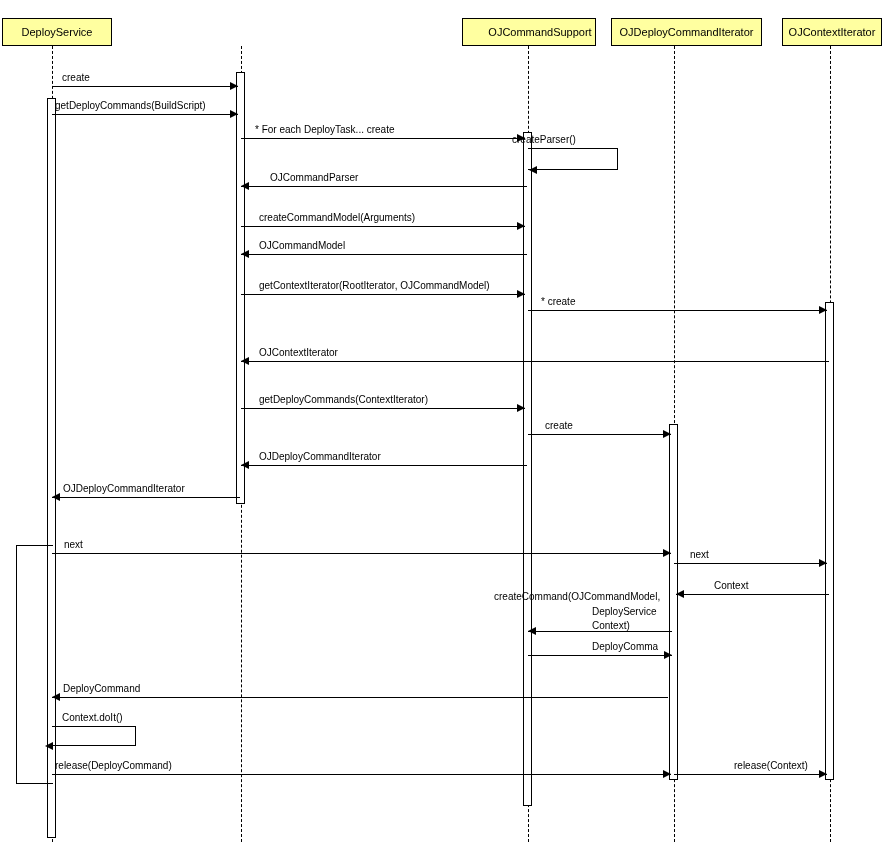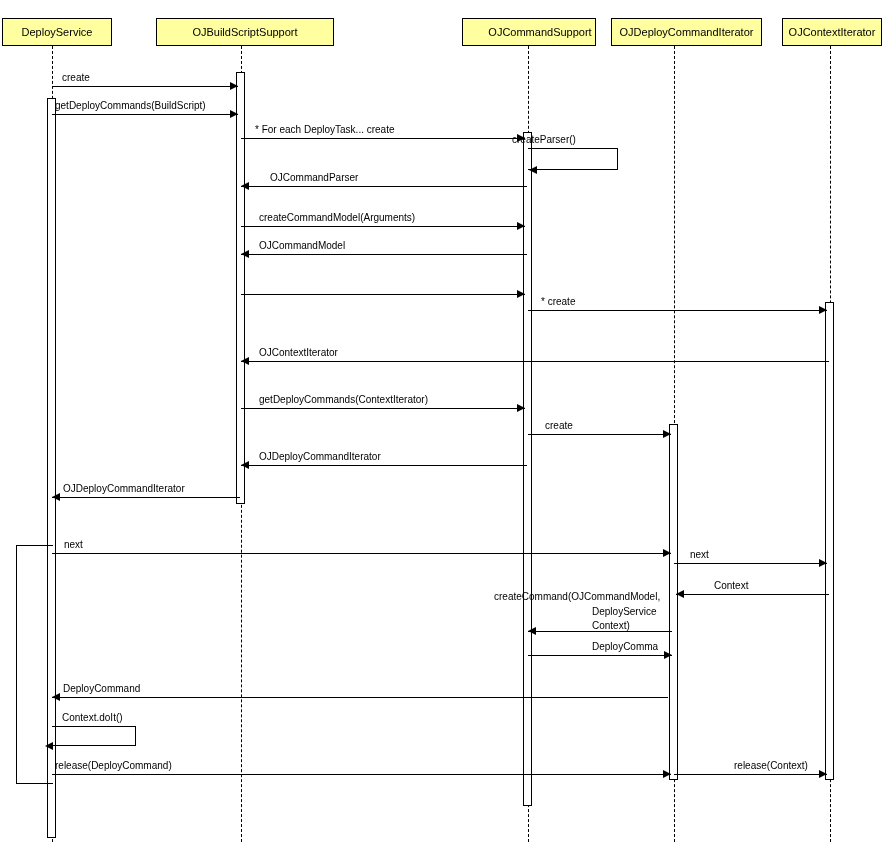--- a/index.html
+++ b/index.html
@@ -76,23 +76,20 @@
   }
 </style>
 </head>
 <body>
 
 <div id="diagram">
 
   <div class="lifeline-box" style="left:2px; top:18px; width:110px;">
     <span>DeployService</span>
   </div>
-  <div class="lifeline-box" style="left:156px; top:18px; width:178px;">
-    <span>OJBuildScriptSupport</span>
-  </div>
   <div class="lifeline-box" style="left:462px; top:18px; width:134px;padding-left:22px;">
     <span>OJCommandSupport</span>
   </div>
   <div class="lifeline-box" style="left:611px; top:18px; width:151px;">
     <span>OJDeployCommandIterator</span>
   </div>
   <div class="lifeline-box" style="left:782px; top:18px; width:100px;">
     <span>OJContextIterator</span>
   </div>
 
@@ -129,20 +126,21 @@
   <div class="msg-arrow left" style="left:241px; top:182px;"></div>
 
   <div class="msg-label" style="left:259px; top:212px;">createCommandModel(Arguments)</div>
   <div class="msg-line" style="left:241px; top:226px; width:284px;"></div>
   <div class="msg-arrow right" style="left:517px; top:222px;"></div>
 
   <div class="msg-label" style="left:259px; top:240px;">OJCommandModel</div>
   <div class="msg-line" style="left:241px; top:254px; width:286px;"></div>
   <div class="msg-arrow left" style="left:241px; top:250px;"></div>
 
+  <div class="msg-label" style="left:259px; top:280px;">getContextIterator(RootIterator, OJCommandModel)</div>
   <div class="msg-line" style="left:241px; top:294px; width:284px;"></div>
   <div class="msg-arrow right" style="left:517px; top:290px;"></div>
 
   <div class="msg-label" style="left:541px; top:296px;">* create</div>
   <div class="msg-line" style="left:528px; top:310px; width:299px;"></div>
   <div class="msg-arrow right" style="left:819px; top:306px;"></div>
 
   <div class="msg-label" style="left:259px; top:347px;">OJContextIterator</div>
   <div class="msg-line" style="left:241px; top:361px; width:588px;"></div>
   <div class="msg-arrow left" style="left:241px; top:357px;"></div>

